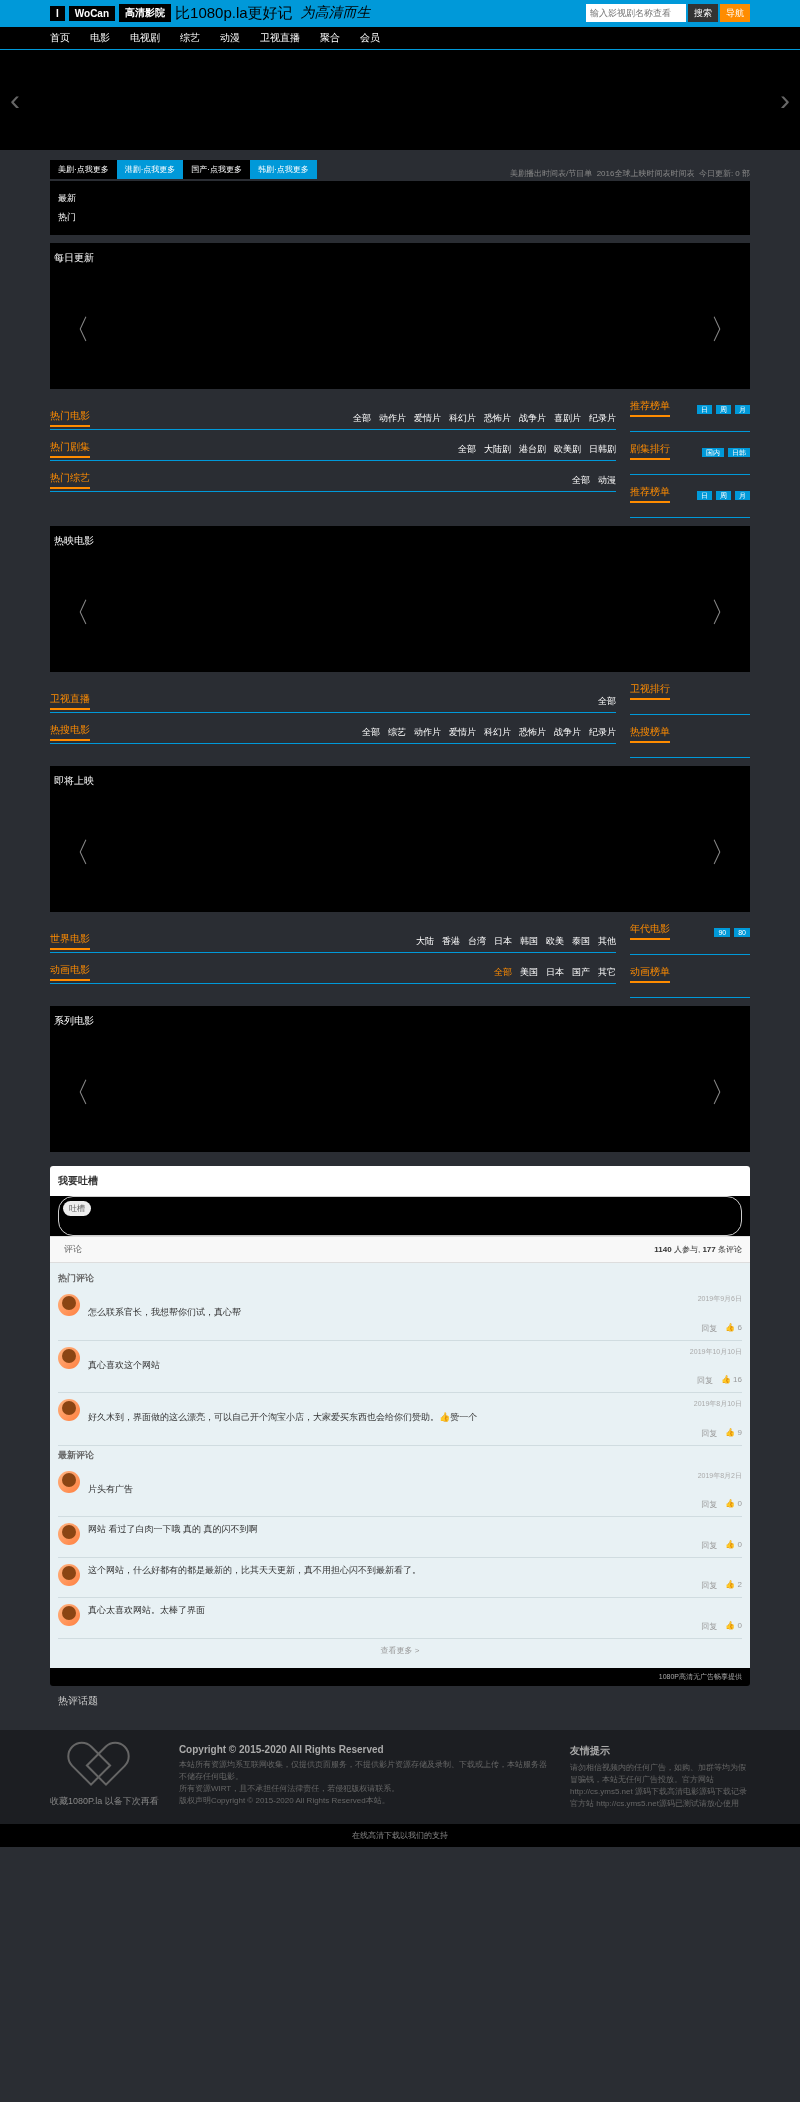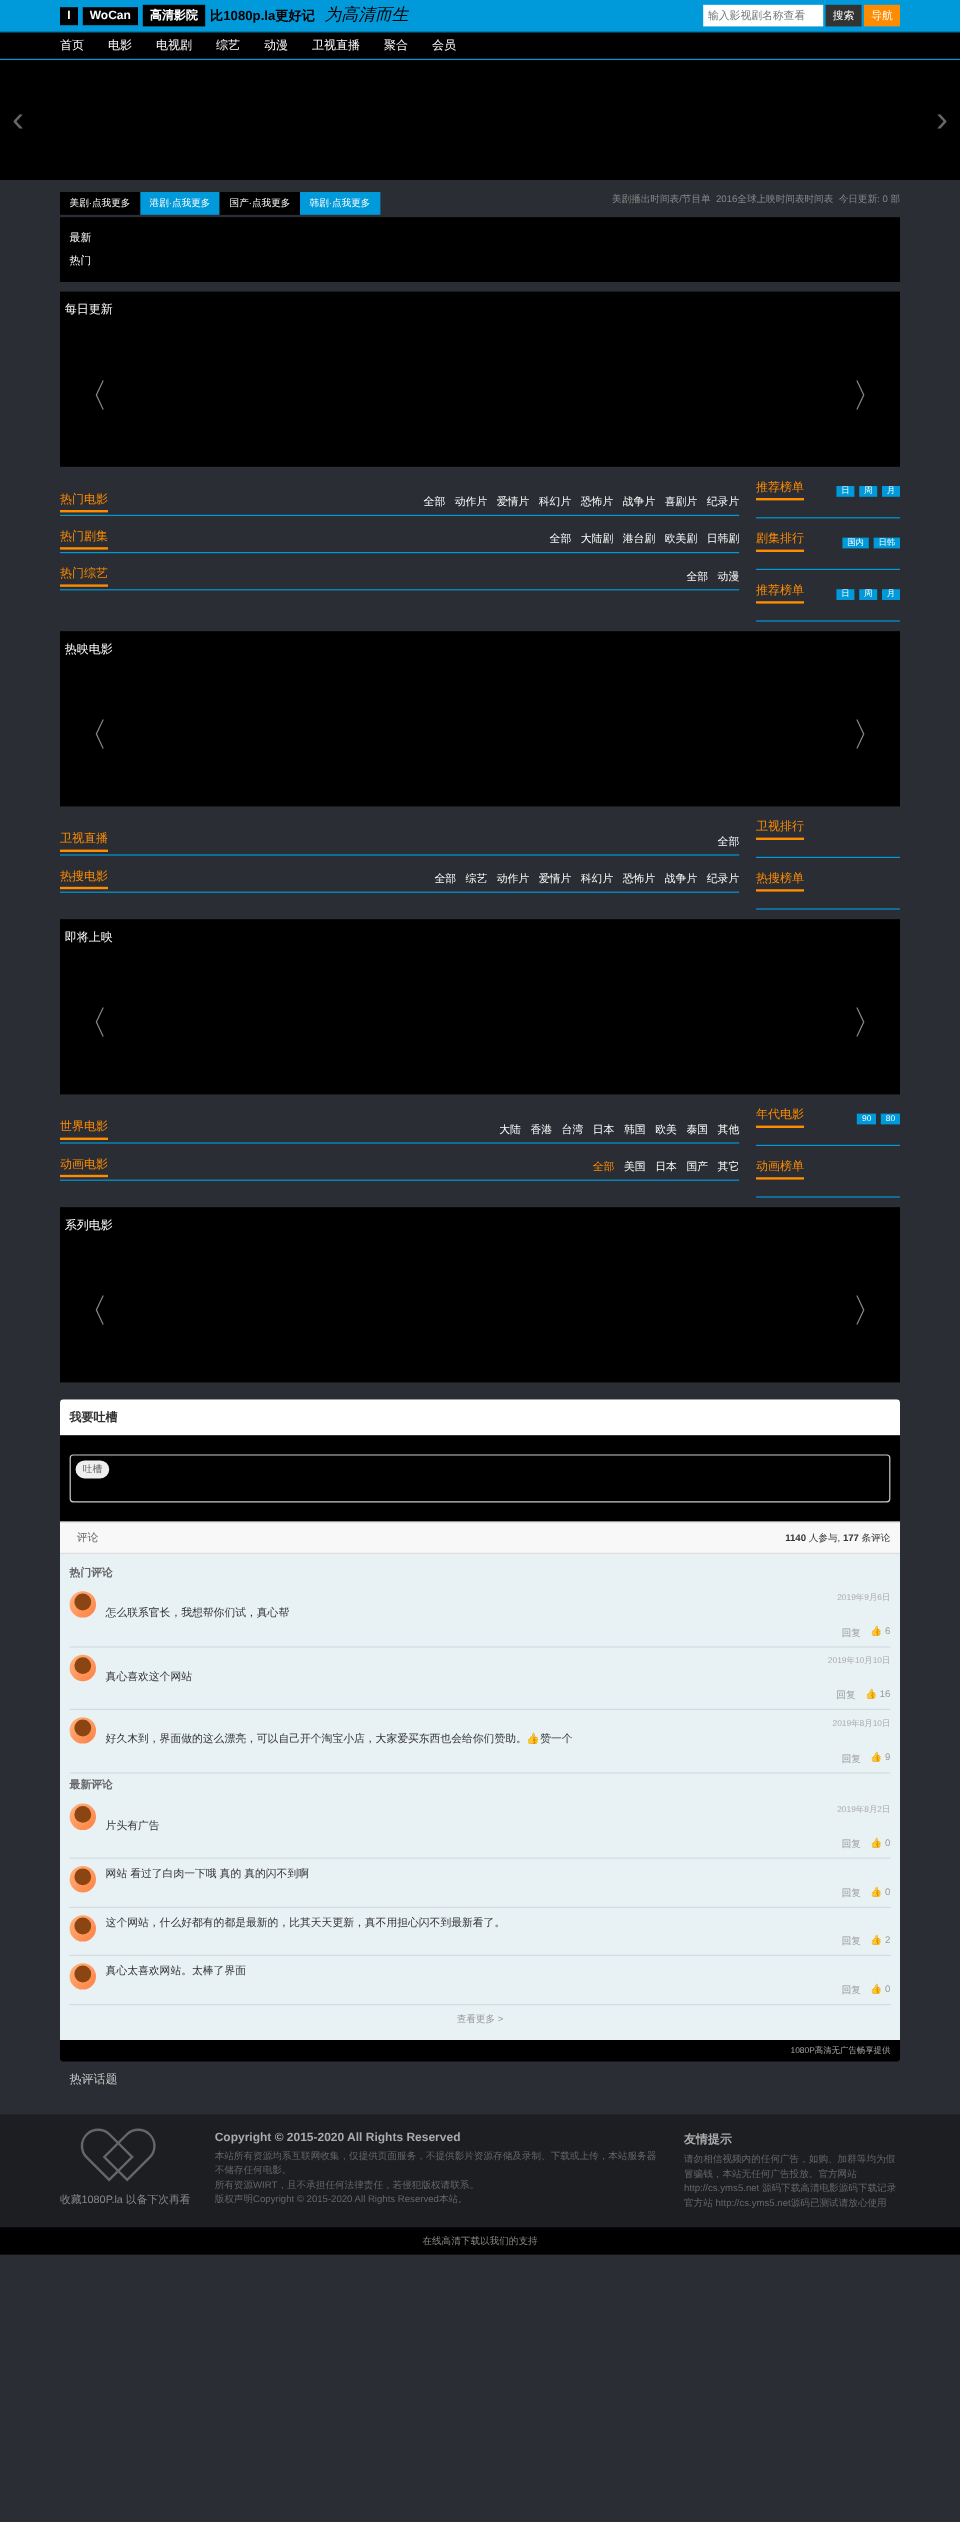--- a/index.html
+++ b/index.html
@@ -1,30 +1,30 @@
 <!DOCTYPE html>
 <html><head>
 <meta charset="utf-8">
 <style>
 *{margin:0;padding:0;box-sizing:border-box}
 body{background:#2a2d33;font-family:Arial,sans-serif;font-size:11px;color:#ccc;width:800px}
 .top-bar{background:#0099d9;height:26px;display:flex;align-items:center;padding:0 50px;gap:4px}
 .logo-box{background:#000;color:#fff;padding:2px 6px;font-size:10px;font-weight:bold}
-.logo-txt{color:#000;font-size:11px;font-weight:bold}
+.logo-txt{color:#000;font-size:15px;font-weight:normal}
 .search-wrap{margin-left:auto;display:flex;gap:2px}
 .search-input{width:100px;height:18px;font-size:9px;padding:0 4px;border:none;background:#fff}
 .search-btn{background:#333;color:#fff;border:none;padding:0 6px;font-size:9px;cursor:pointer}
 .nav-btn{background:#ff8c00;color:#fff;border:none;padding:0 6px;font-size:9px;cursor:pointer}
 .nav-bar{background:#000;height:24px;border-top:1px solid #0099d9;border-bottom:1px solid #0099d9;display:flex;align-items:center;padding:0 50px;gap:20px}
 .nav-item{color:#fff;font-size:10px;cursor:pointer}
 .hero{background:#000;height:100px;position:relative;margin:0}
 .arrow{position:absolute;top:50%;transform:translateY(-50%);color:#666;font-size:30px;cursor:pointer;user-select:none}
 .arrow-l{left:10px}.arrow-r{right:10px}
 .main{padding:0 50px}
-.tabs-row{display:flex;align-items:flex-start;margin-top:10px;font-size:9px}
+.tabs-row{display:flex;align-items:flex-end;margin-top:10px;font-size:9px}
 .tab{padding:4px 8px;background:#000;color:#fff;cursor:pointer;font-size:8px}
 .tab.active{background:#0099d9}
 .tabs-meta{margin-left:auto;color:#888;font-size:8px}
 .cat-box{background:#000;padding:8px;margin-top:2px}
 .cat-row{color:#fff;font-size:9px;padding:3px 0}
 .section-black{background:#000;padding:4px;margin-top:8px;position:relative}
 .section-title{color:#fff;font-size:10px;padding:4px 0}
 .carousel{background:#000;height:110px;position:relative;margin-top:6px}
 .car-arrow{position:absolute;top:50%;transform:translateY(-50%);color:#888;font-size:28px;cursor:pointer;user-select:none;font-weight:100}
 .car-l{left:8px}.car-r{right:8px}
@@ -34,21 +34,21 @@
 .filter-item{color:#fff;font-size:9px;cursor:pointer}
 .filter-item.on{color:#ff8c00}
 .badge{background:#0099d9;color:#fff;font-size:7px;padding:1px 4px;margin-left:4px}
 .row-wrap{display:flex;gap:14px;margin-top:10px}
 .col-main{flex:1}
 .col-side{width:120px}
 .side-row{display:flex;align-items:center;border-bottom:1px solid #0099d9;padding-bottom:14px}
 .side-badges{margin-left:auto}
 .comment-sec{background:#000000;margin-top:14px;border-radius:3px;overflow:hidden}
 .comment-head{background:#fff;padding:8px;font-size:10px;color:#333;font-weight:bold}
-.comment-input{margin:16px 8px;border:1px solid #ccc;border-radius:3px;height:40px;padding:4px;display:flex}
+.comment-input{margin:0 8px;border:1px solid #ccc;border-radius:15px;height:40px;padding:4px;display:flex}
 .comment-bubble{background:#eee;border-radius:8px;padding:2px 6px;font-size:8px;color:#666;align-self:flex-start}
 .comment-bar{display:flex;padding:6px 8px;justify-content:flex-end}
 .comment-send{background:#0099d9;color:#fff;border:none;padding:3px 10px;font-size:9px;cursor:pointer;border-radius:2px}
 .comment-tabs{background:#f8f8f8;border-top:1px solid #ddd;border-bottom:1px solid #ddd;padding:4px 8px;display:flex;align-items:center;font-size:9px}
 .comment-tab{padding:2px 6px;color:#666}
 .comment-count{margin-left:auto;color:#333;font-size:8px}
 .comment-list{background:#e8f1f4;padding:6px 8px}
 .cl-head{color:#666;font-size:9px;padding:3px 0;font-weight:bold}
 .c-item{display:flex;gap:8px;padding:6px 0;border-bottom:1px solid #d0dce0}
 .c-avatar{width:22px;height:22px;border-radius:50%;background:linear-gradient(135deg,#ffb380,#ff8040);flex-shrink:0;position:relative;overflow:hidden}

